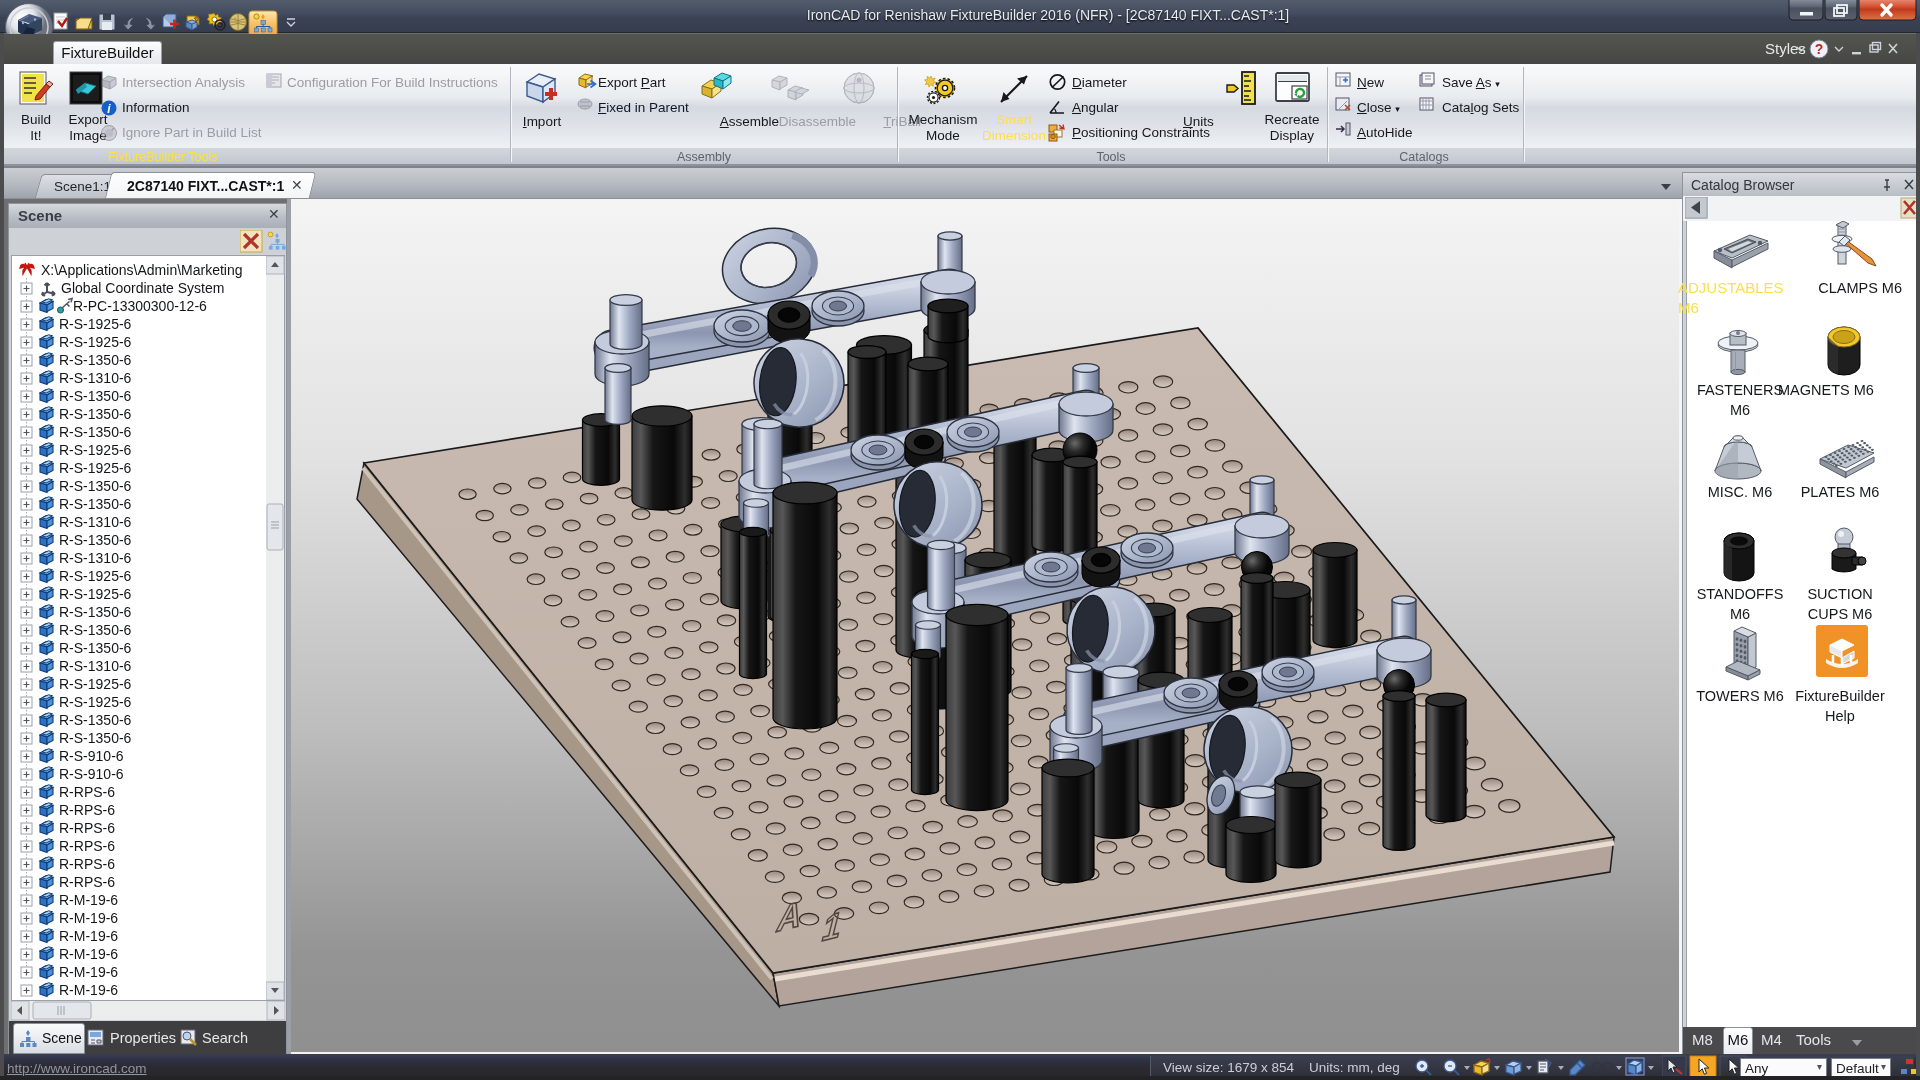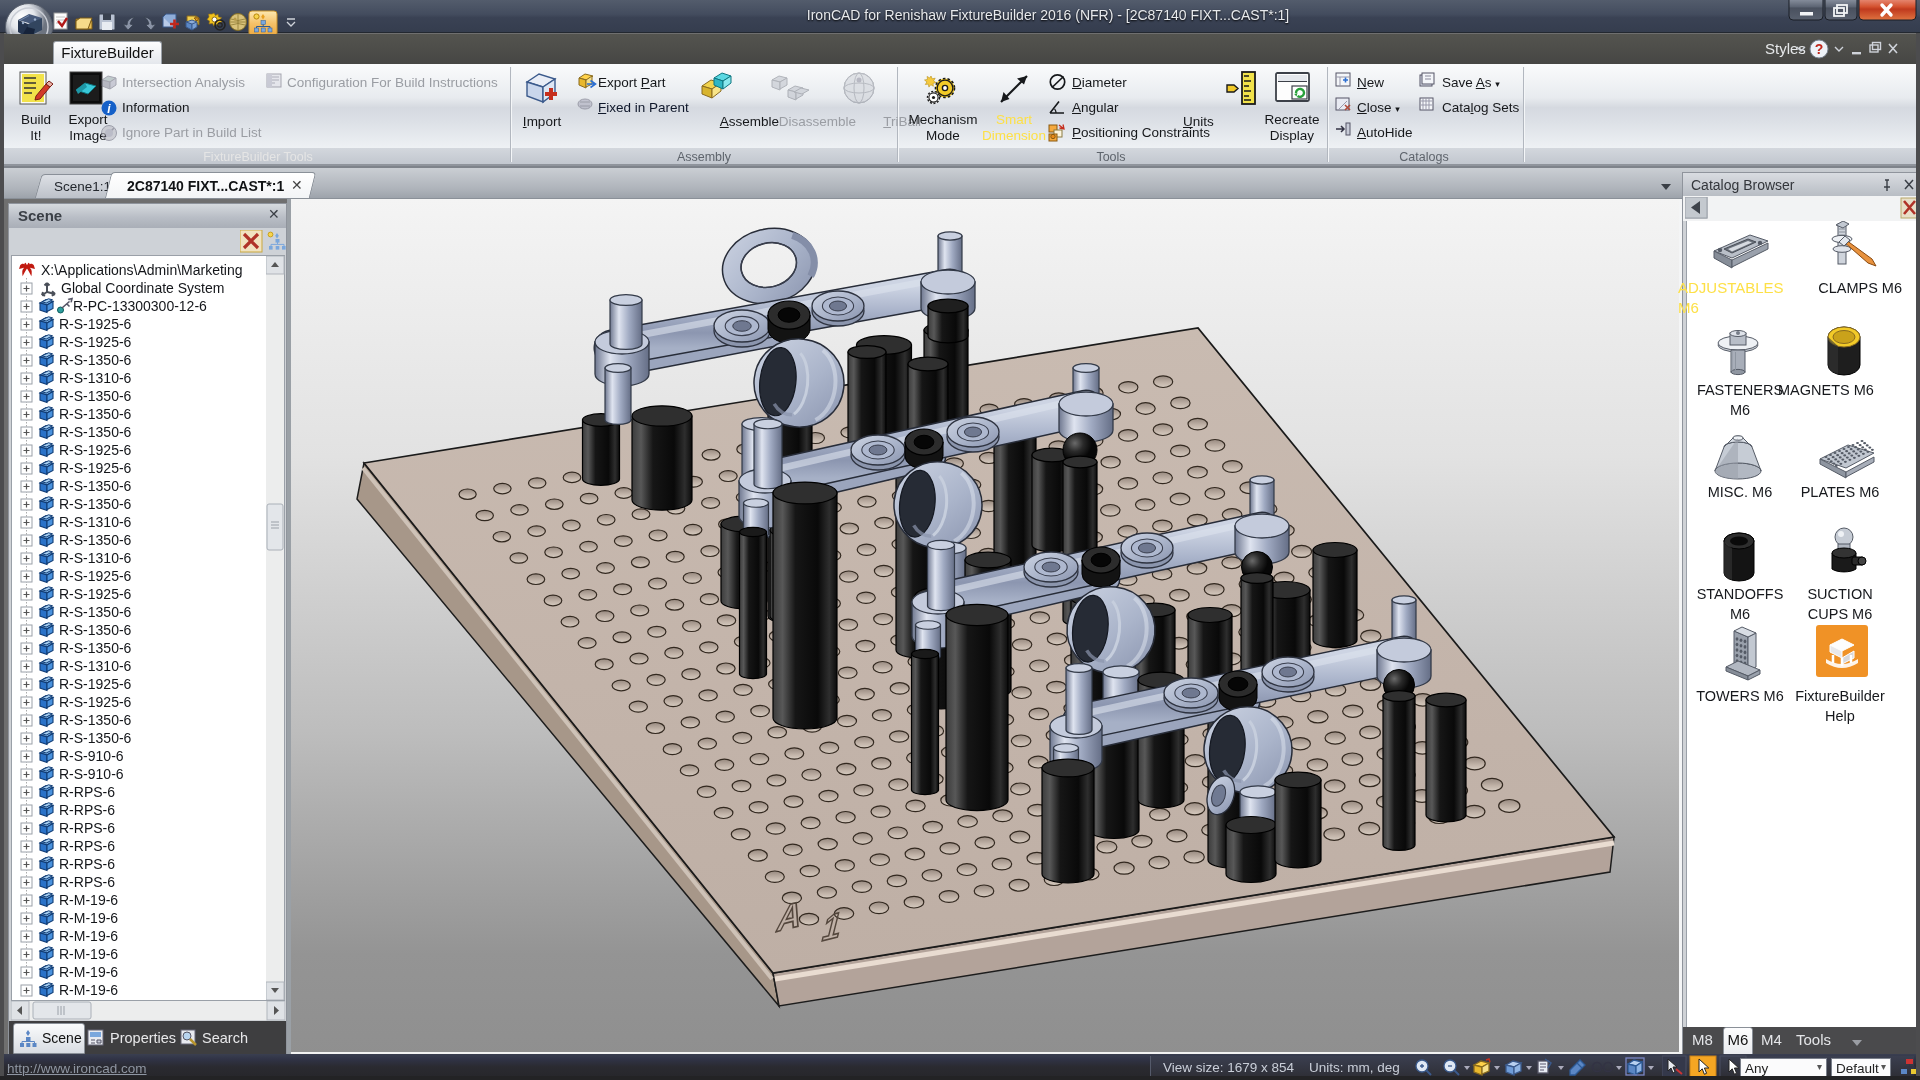--- a/index.html
+++ b/index.html
@@ -121,21 +121,21 @@
     <rect x="117.5" y="4.5" width="8" height="7" fill="none" stroke="#cfd3da" stroke-width="1.4"></rect>
 <path d="M134 6 l8 9 m0-9 l-8 9" stroke="#cfd3da" stroke-width="1.6"></path>
 </svg>
 <div class="abs" style="left:0;top:64px;width:1920px;height:84px;background:linear-gradient(180deg,#fafbfc 0%,#e8ebef 40%,#d5d9e0 52%,#dde1e7 70%,#eef1f4 100%)"></div>
 <div class="abs" style="left:0;top:148px;width:1920px;height:16px;background:linear-gradient(180deg,#d3d7dd,#c2c7cf)"></div>
 <div class="abs" style="left:0;top:164px;width:1920px;height:2px;background:#8f949c"></div>
 <div class="abs" style="left:510px;top:67px;width:1px;height:95px;background:#b2b7bf;box-shadow:1px 0 0 #f4f6f8"></div>
 <div class="abs" style="left:897px;top:67px;width:1px;height:95px;background:#b2b7bf;box-shadow:1px 0 0 #f4f6f8"></div>
 <div class="abs" style="left:1327px;top:67px;width:1px;height:95px;background:#b2b7bf;box-shadow:1px 0 0 #f4f6f8"></div>
 <div class="abs" style="left:1523px;top:67px;width:1px;height:95px;background:#b2b7bf;box-shadow:1px 0 0 #f4f6f8"></div>
-<div class="abs" style="left:108px;top:150px;width:300px;text-align:center;font-size:12.5px;color:#e5e5e5">FixtureBuilder Tools</div>
+<div class="abs" style="left:108px;top:150px;width:300px;font-size:12.5px;color:#fde047">FixtureBuilder Tools</div>
 <div class="abs" style="left:554px;top:150px;width:300px;text-align:center;font-size:12.5px;color:#5e646c">Assembly</div>
 <div class="abs" style="left:961px;top:150px;width:300px;text-align:center;font-size:12.5px;color:#5e646c">Tools</div>
 <div class="abs" style="left:1274px;top:150px;width:300px;text-align:center;font-size:12.5px;color:#5e646c">Catalogs</div>
 <svg class="abs" style="left:8px;top:68px" width="500" height="80">
 <g>
       <rect x="8" y="2" width="38" height="38" fill="none"></rect>
 <rect x="12" y="4" width="26" height="32" fill="#fbfbf4" stroke="#555"></rect>
 <rect x="14" y="6" width="22" height="28" fill="#f2e24a"></rect>
 <path d="M16 10h12M16 15h12M16 20h12M16 25h8" stroke="#333" stroke-width="1.6"></path>
 <path d="M28 28 l10-12 4 3 -10 12 -5 1z" fill="#d23a28" stroke="#7a1d12"></path>

